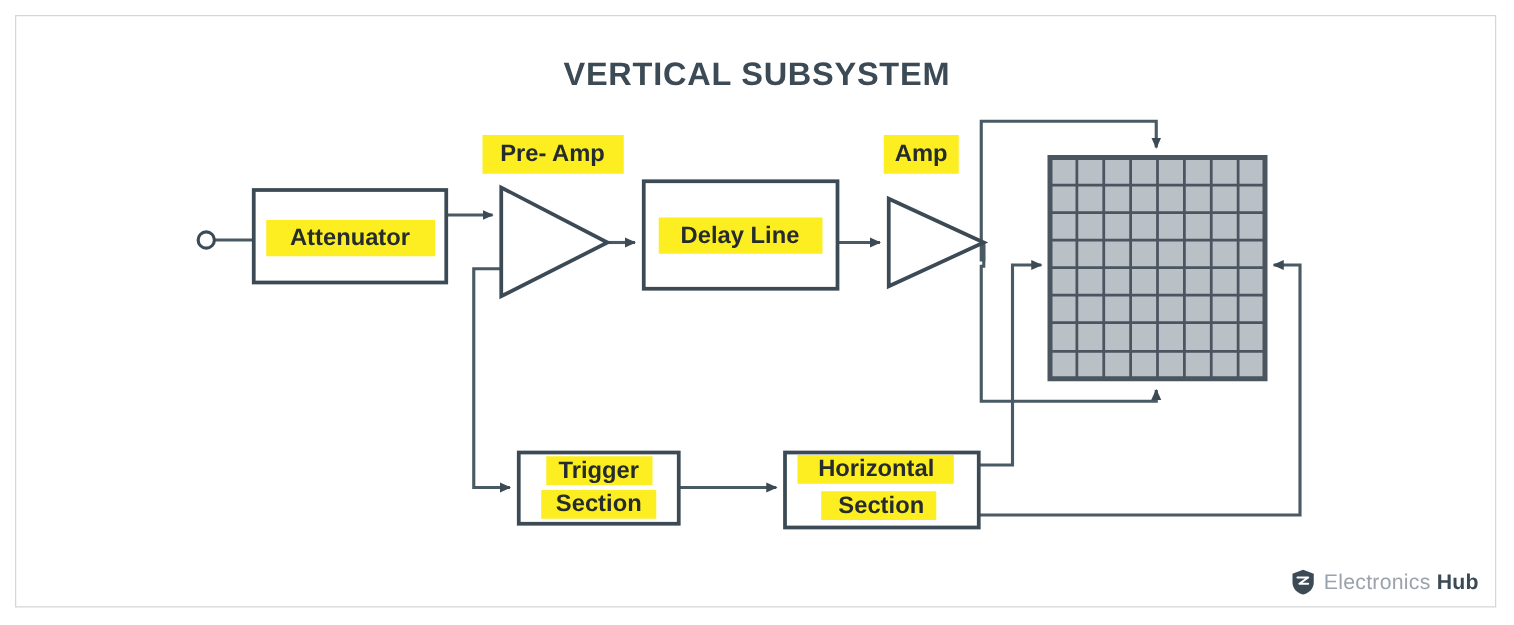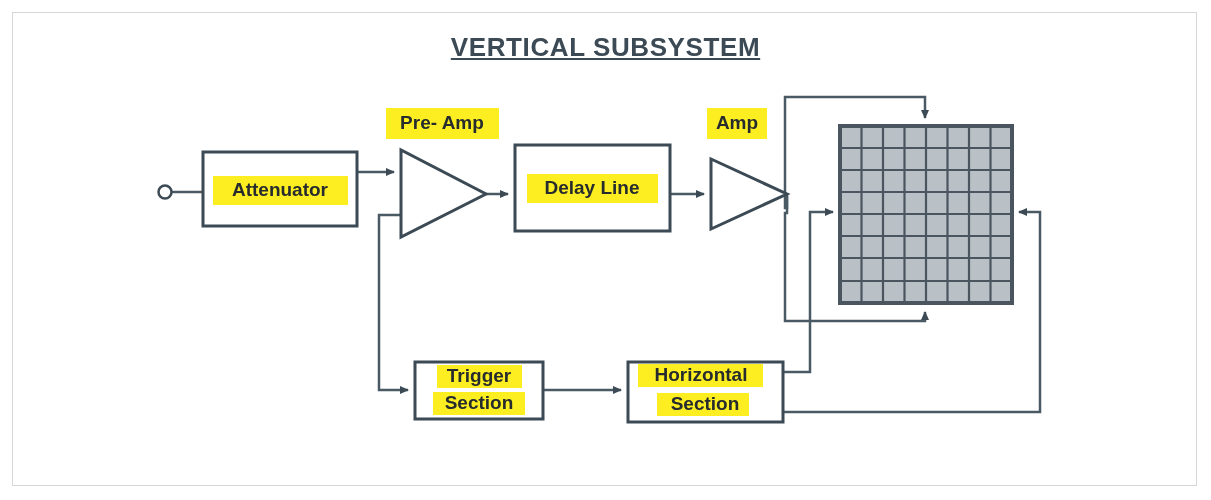--- a/index.html
+++ b/index.html
@@ -21,28 +21,27 @@
     top: 12px;
     width: 1185px;
     height: 474px;
     border: 1px solid #d6d6d6;
     box-sizing: border-box;
     pointer-events: none;
   }
   #diagram-title {
     position: absolute;
     left: 0;
-    top: 32px;
+    top: 44px;
     width: 1211px;
     text-align: center;
     font-size: 26px;
     font-weight: bold;
     letter-spacing: 0.6px;
     color: #3b4a54;
-    text-decoration: underline;
   }
   svg#diagram {
     position: absolute;
     left: 0;
     top: 0;
   }
   .blk-rect {
     fill: #ffffff;
     stroke: #3b4a54;
     stroke-width: 3;
@@ -216,14 +215,21 @@
 
     <g>
       <rect class="blk-rect" x="628" y="362" width="155" height="60"></rect>
       <rect class="hl" x="638" y="364" width="125" height="23"></rect>
       <text class="lbl" x="701" y="376">Horizontal</text>
       <rect class="hl" x="657" y="393" width="92" height="23"></rect>
       <text class="lbl" x="705" y="405">Section</text>
     </g>
   </svg>
 
+  <div id="logo">
+    <svg width="19" height="21" viewBox="0 0 19 21">
+      <path d="M9.5 0.8 L18 4 L18 11 C18 16 14 19.6 9.5 20.6 C5 19.6 1 16 1 11 L1 4 Z" fill="#3b4a54"></path>
+      <path d="M5 7 L13.5 7 L6.5 12 L13.5 12" fill="none" stroke="#ffffff" stroke-width="1.7" stroke-linecap="round" stroke-linejoin="round"></path>
+    </svg>
+    <span class="logo-text"><span>Electronics</span> <b>Hub</b></span>
+  </div>
 
 </div>
 
 </body></html>

